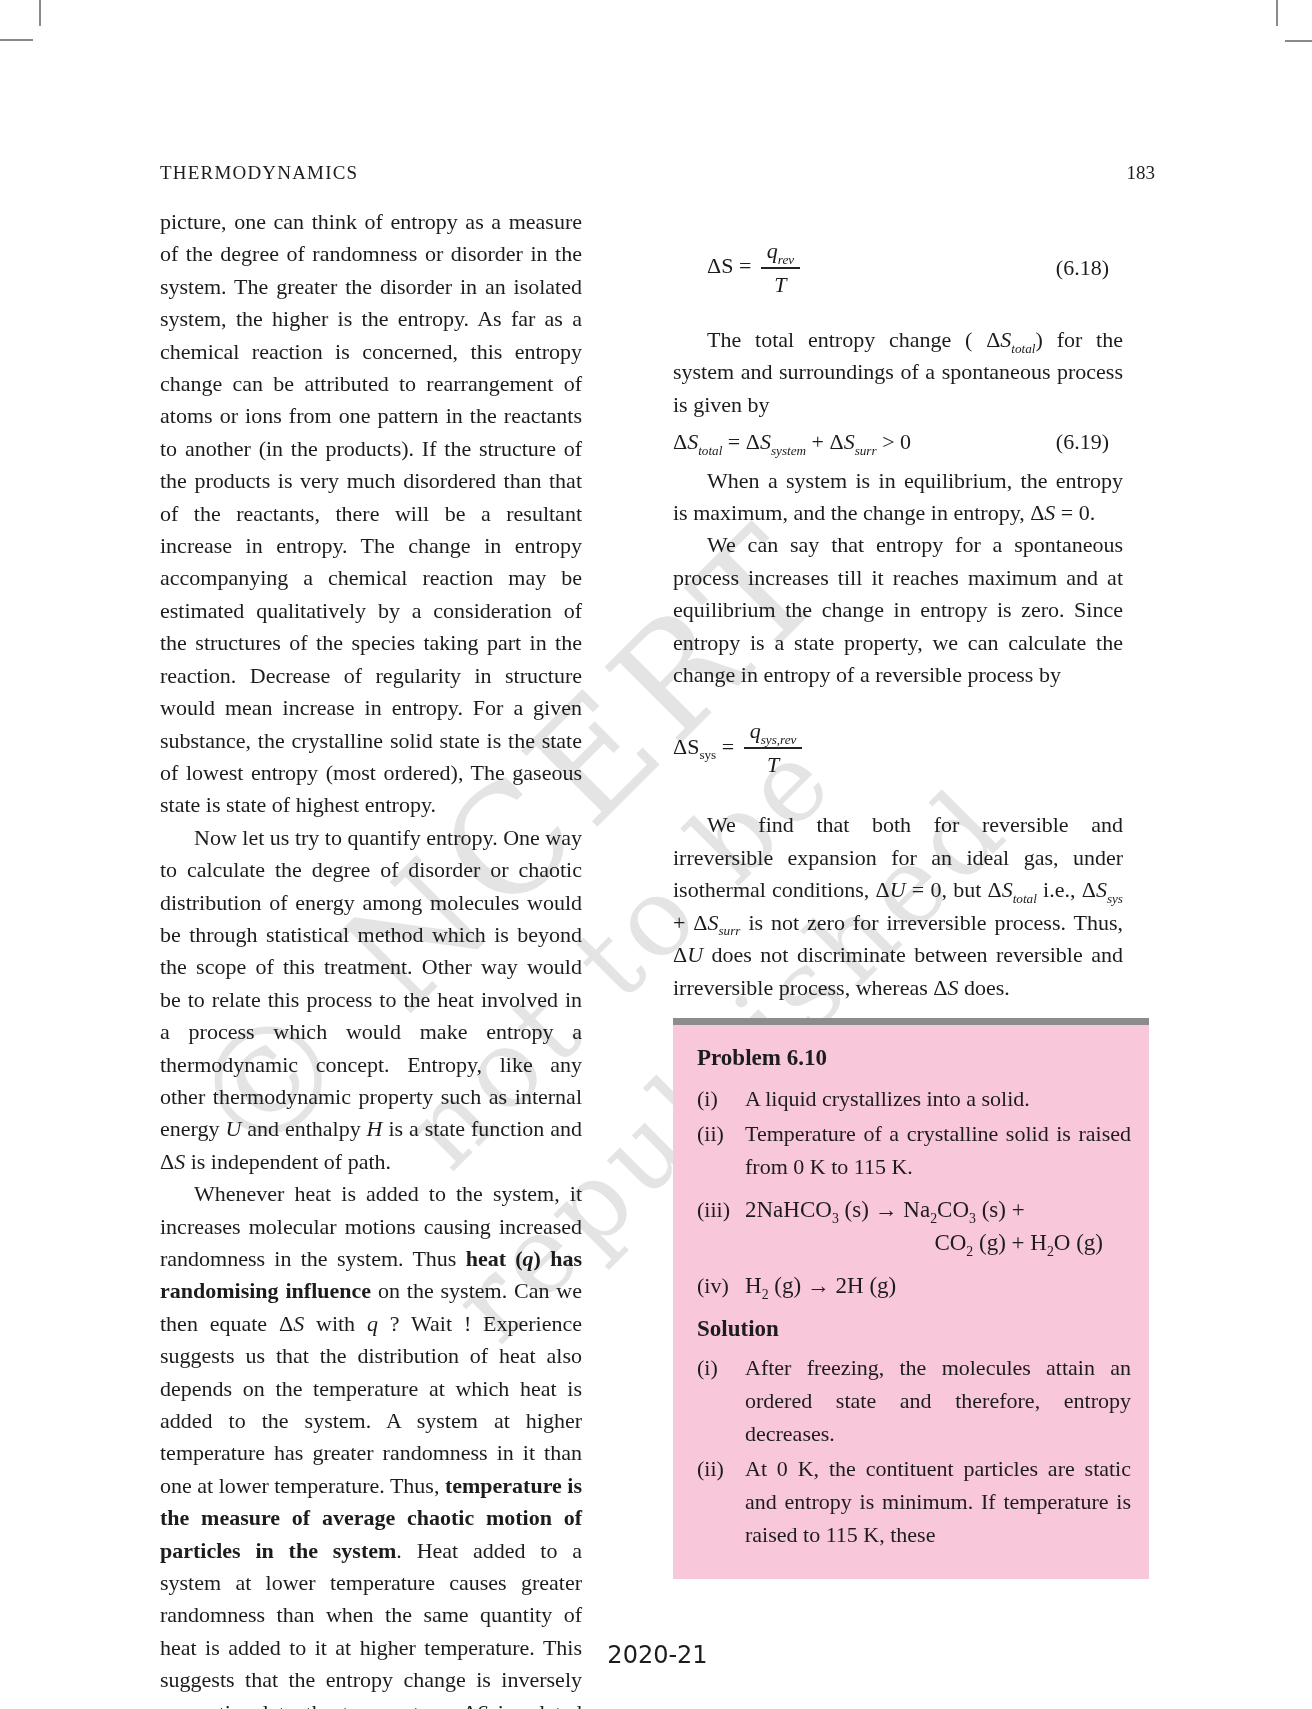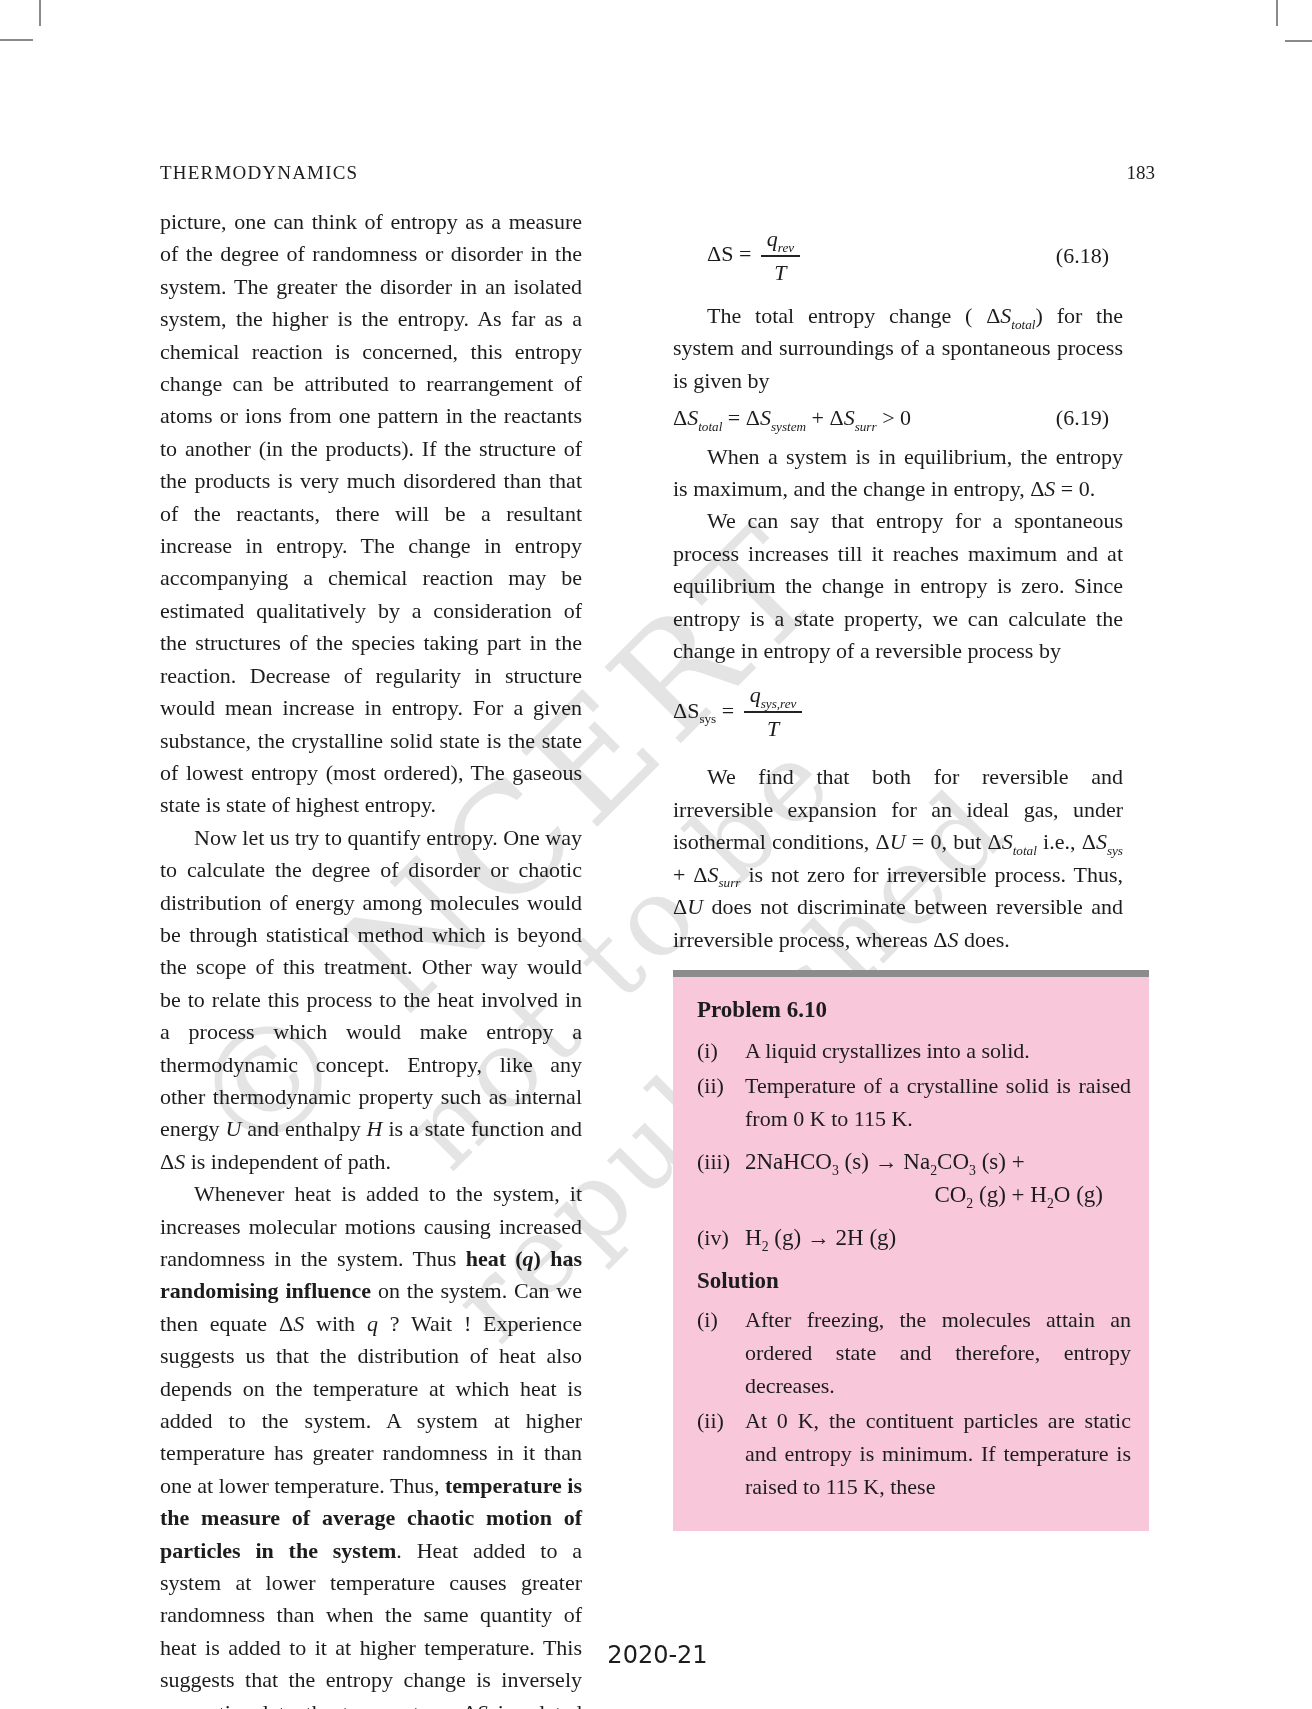--- a/index.html
+++ b/index.html
@@ -39,21 +39,21 @@
   .sub{font-size:0.6em;position:relative;top:0.42em;line-height:0;letter-spacing:0;}
 
   
   .eq-row{display:flex;align-items:center;text-align:left;justify-content:space-between;}
   .eq-row .eq-body{flex:1;}
   .eq-row .eq-label{margin-left:auto;padding-right:14px;white-space:nowrap;}
   .eq618{margin:14px 0 8px;}
   .eq618 .eq-body{padding-left:34px;}
   .eq619{margin:5px 0 6px;}
   .eqsys{margin:9px 0 13px;}
-  .frac{display:inline-block;text-align:center;vertical-align:middle;margin:4px 4px;}
+  .frac{display:inline-block;text-align:center;vertical-align:middle;margin:16px 4px;}
   .frac .num{display:block;padding:0 6px 1px;border-bottom:2px solid #222;line-height:30px;}
   .frac .den{display:block;padding-top:1px;line-height:30px;}
 
   
   .problem-box{
     margin:14px -26px 2px 0;background:#f8c8da;border-top:7px solid #8c8c8c;
     padding:14px 18px 26px 24px;text-align:left;line-height:33px;
   }
   .prob-title{font-weight:bold;font-size:23px;margin:2px 0 8px;}
   .prob-intro{margin:0 0 5px;text-align:justify;}

